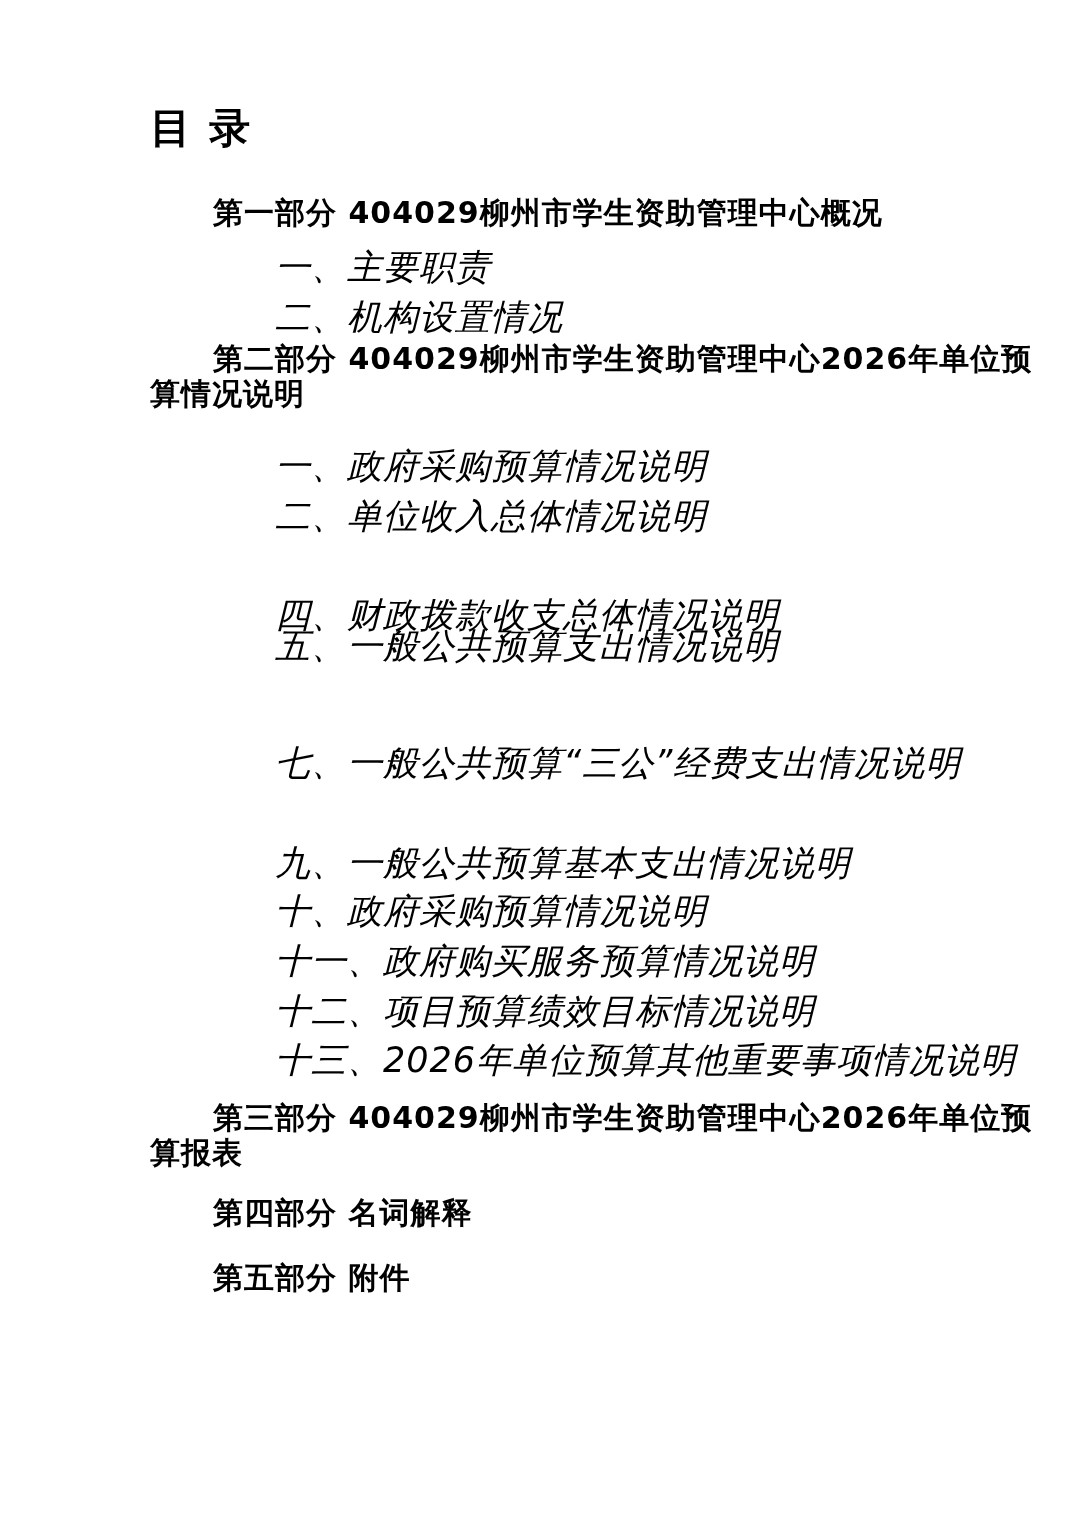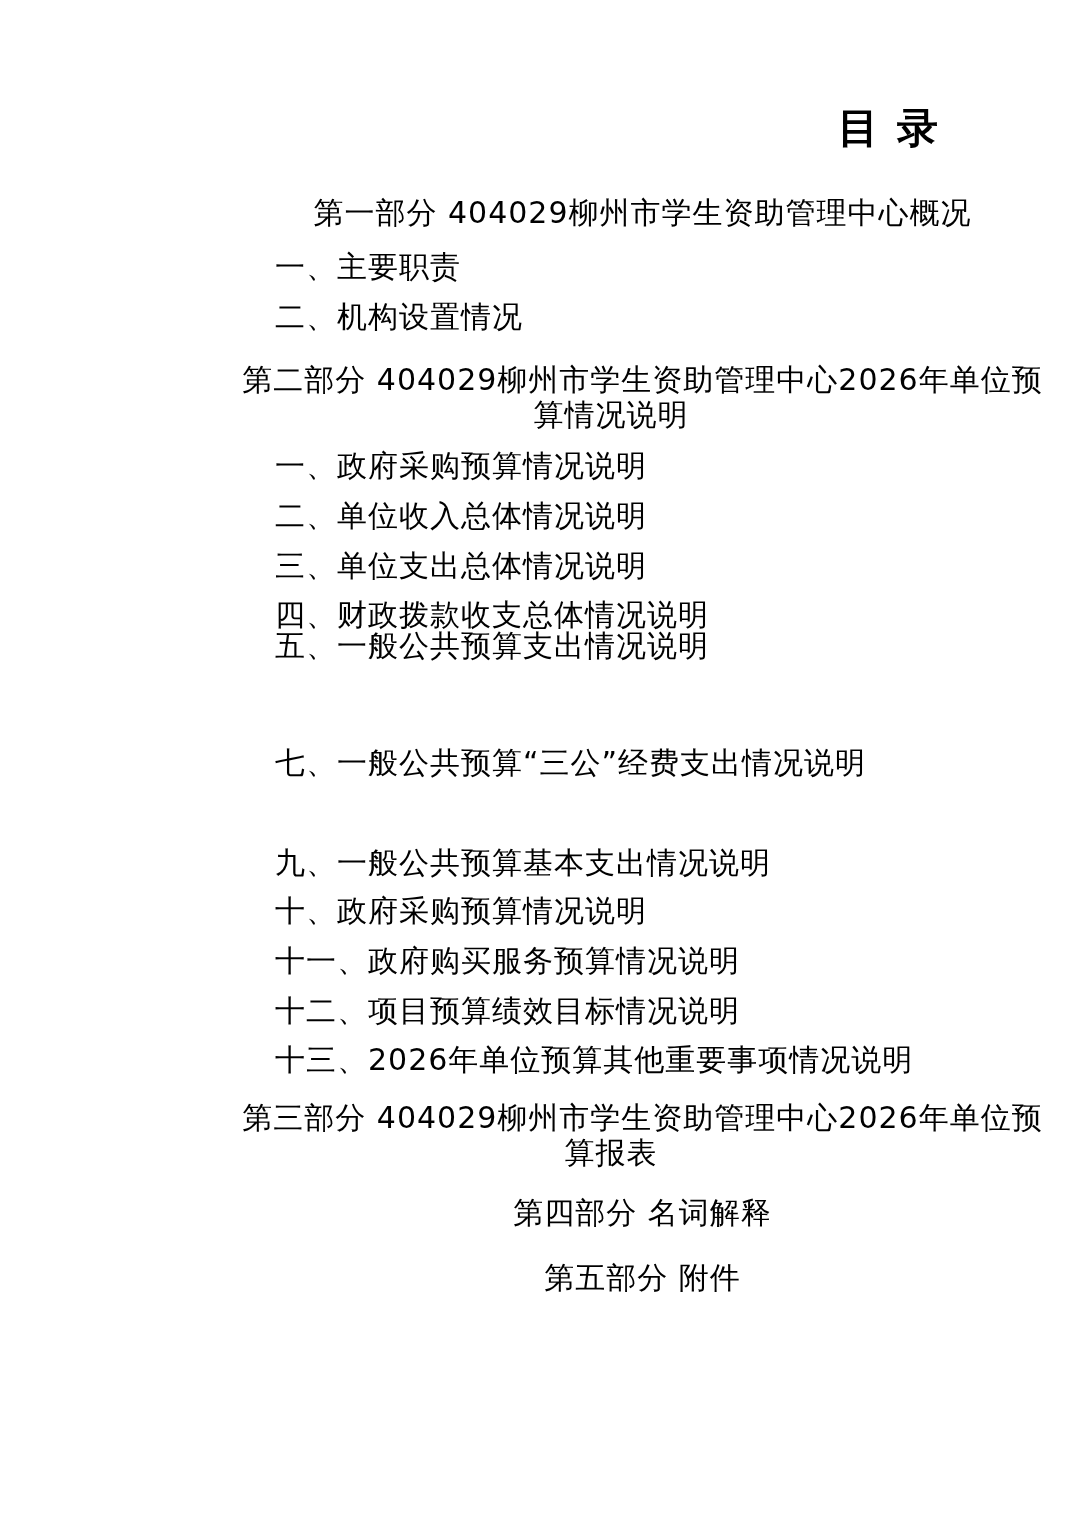--- a/index.html
+++ b/index.html
@@ -10,69 +10,68 @@
     background: #ffffff;
     color: #000000;
     font-family: "DejaVu Sans", "Liberation Sans", sans-serif;
     overflow: hidden;
   }
   .doc-title {
     position: absolute;
     top: 104px;
     left: 150px;
     width: 790px;
-    text-align: right;
+    text-align: left;
     font-size: 41px;
     font-weight: 700;
     line-height: 48px;
     letter-spacing: 2px;
     white-space: nowrap;
   }
   .heading {
     position: absolute;
     left: 150px;
     width: 922px;
     font-size: 30px;
-    font-weight: 400;
+    font-weight: 700;
     line-height: 35px;
     letter-spacing: 1px;
     text-indent: 63px;
     white-space: nowrap;
-    text-align: center;
   }
   .item {
     position: absolute;
     left: 275px;
-    font-size: 30px;
+    font-size: 35px;
     font-weight: 400;
     line-height: 32px;
     letter-spacing: 1px;
     white-space: nowrap;
+    font-style: italic;
   }
 </style>
 </head>
 <body>
 
 <div class="page">
 
   <div class="doc-title">目 录</div>
 
   <div class="heading" style="top:195px">
     <span>第一部分 404029柳州市学生资助管理中心概况</span>
   </div>
   <div class="item" style="top:251px">一、主要职责</div>
   <div class="item" style="top:301px">二、机构设置情况</div>
 
-  <div class="heading" style="top:362px">
+  <div class="heading" style="top:341px">
     <span>第二部分 404029柳州市学生资助管理中心2026年单位预</span><br>
     <span>算情况说明</span>
   </div>
   <div class="item" style="top:450px">一、政府采购预算情况说明</div>
   <div class="item" style="top:500px">二、单位收入总体情况说明</div>
-  <div class="item" style="top:550px">三、单位支出总体情况说明</div>
   <div class="item" style="top:599px">四、财政拨款收支总体情况说明</div>
   <div class="item" style="top:630px">五、一般公共预算支出情况说明</div>
   <div class="item" style="top:747px">七、一般公共预算“三公”经费支出情况说明</div>
   <div class="item" style="top:847px">九、一般公共预算基本支出情况说明</div>
   <div class="item" style="top:895px">十、政府采购预算情况说明</div>
   <div class="item" style="top:945px">十一、政府购买服务预算情况说明</div>
   <div class="item" style="top:995px">十二、项目预算绩效目标情况说明</div>
   <div class="item" style="top:1044px">十三、2026年单位预算其他重要事项情况说明</div>
 
   <div class="heading" style="top:1100px">

